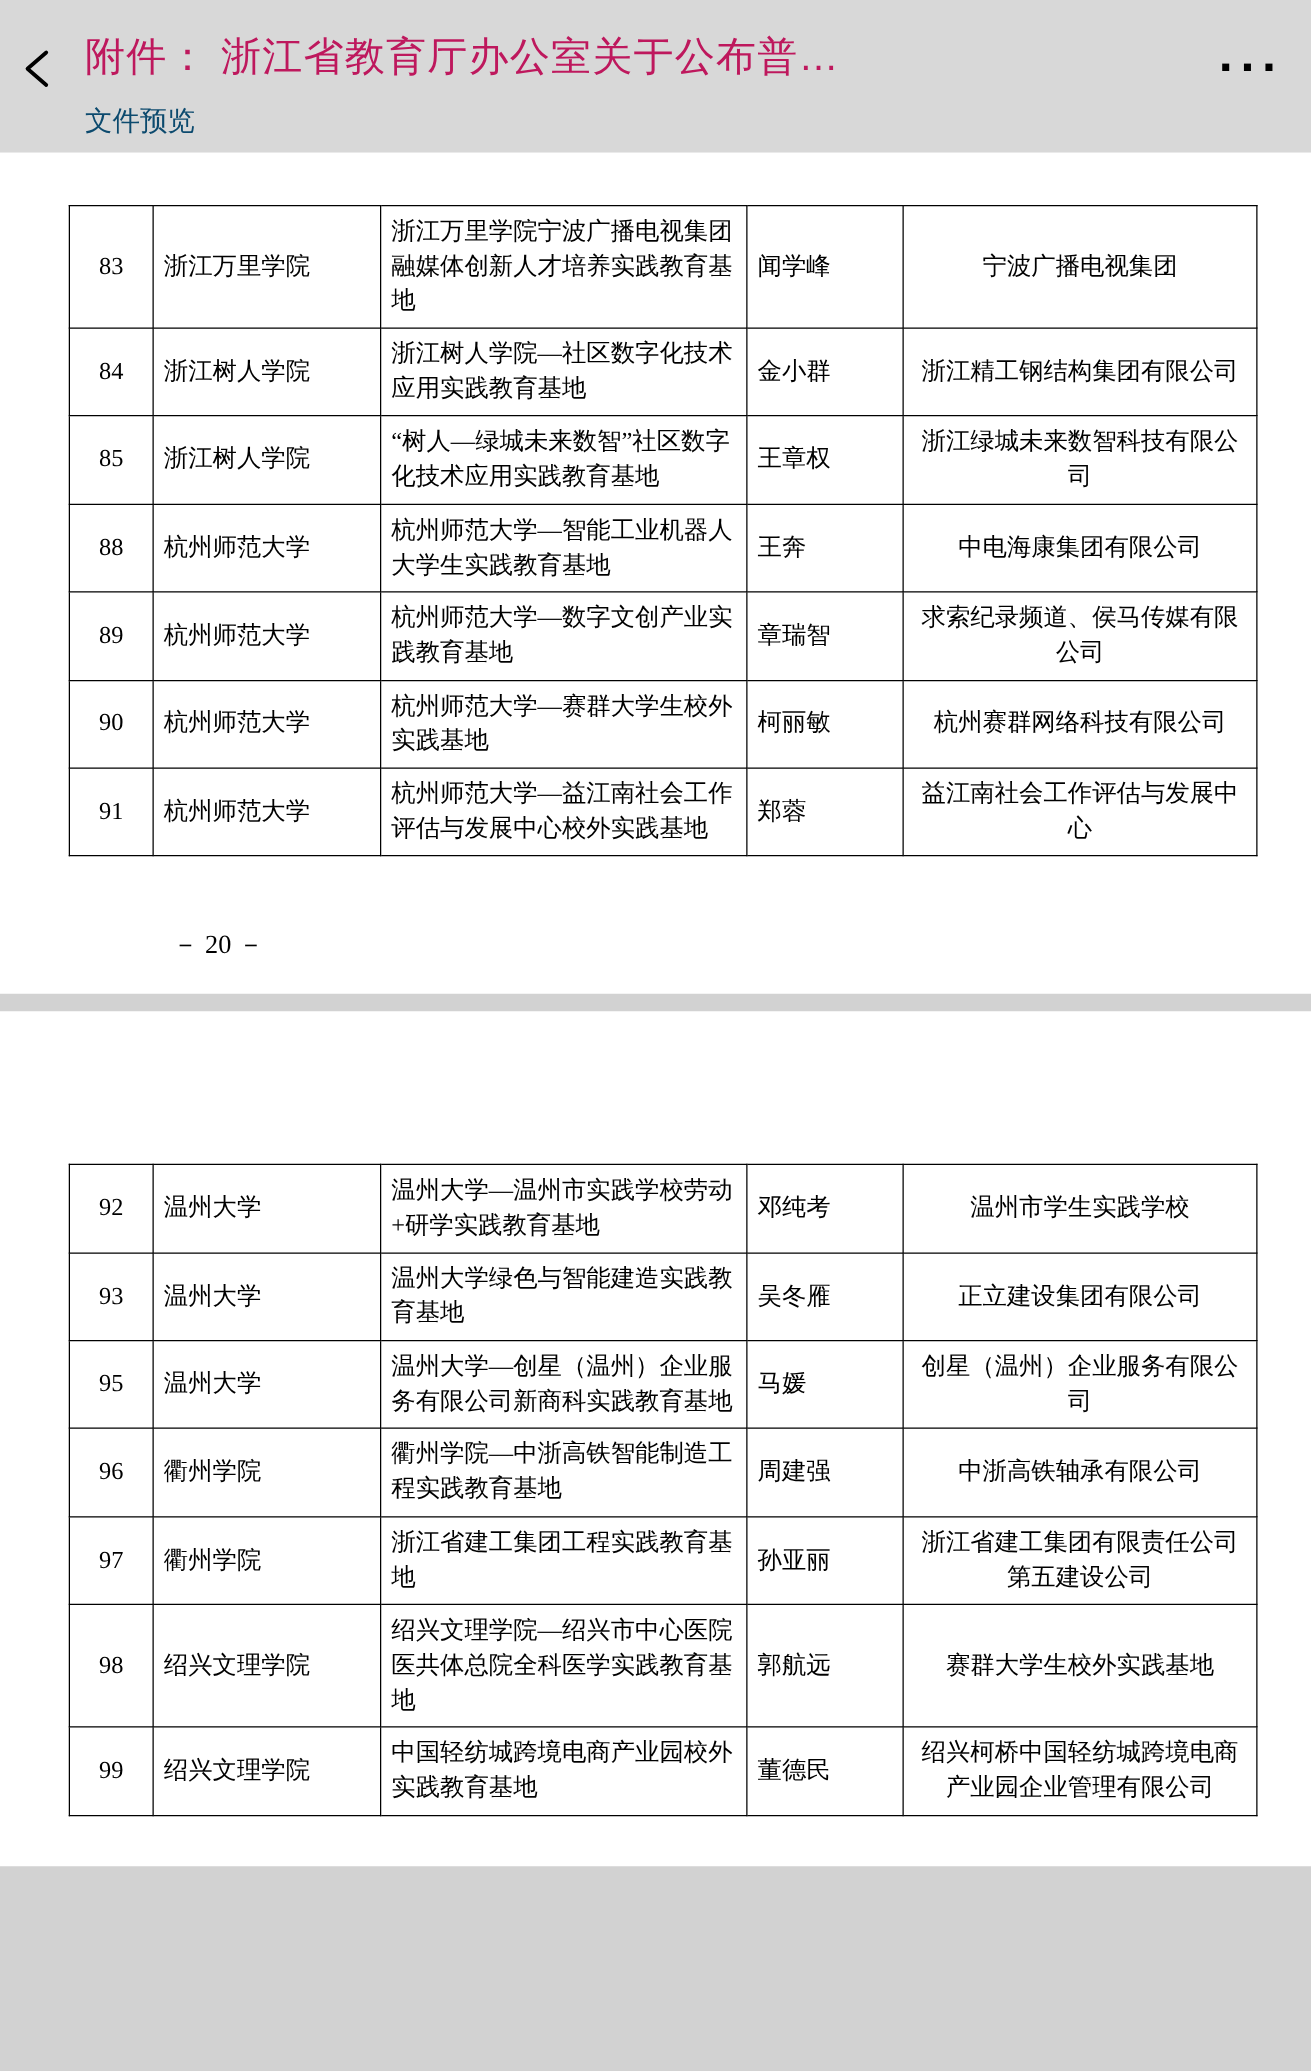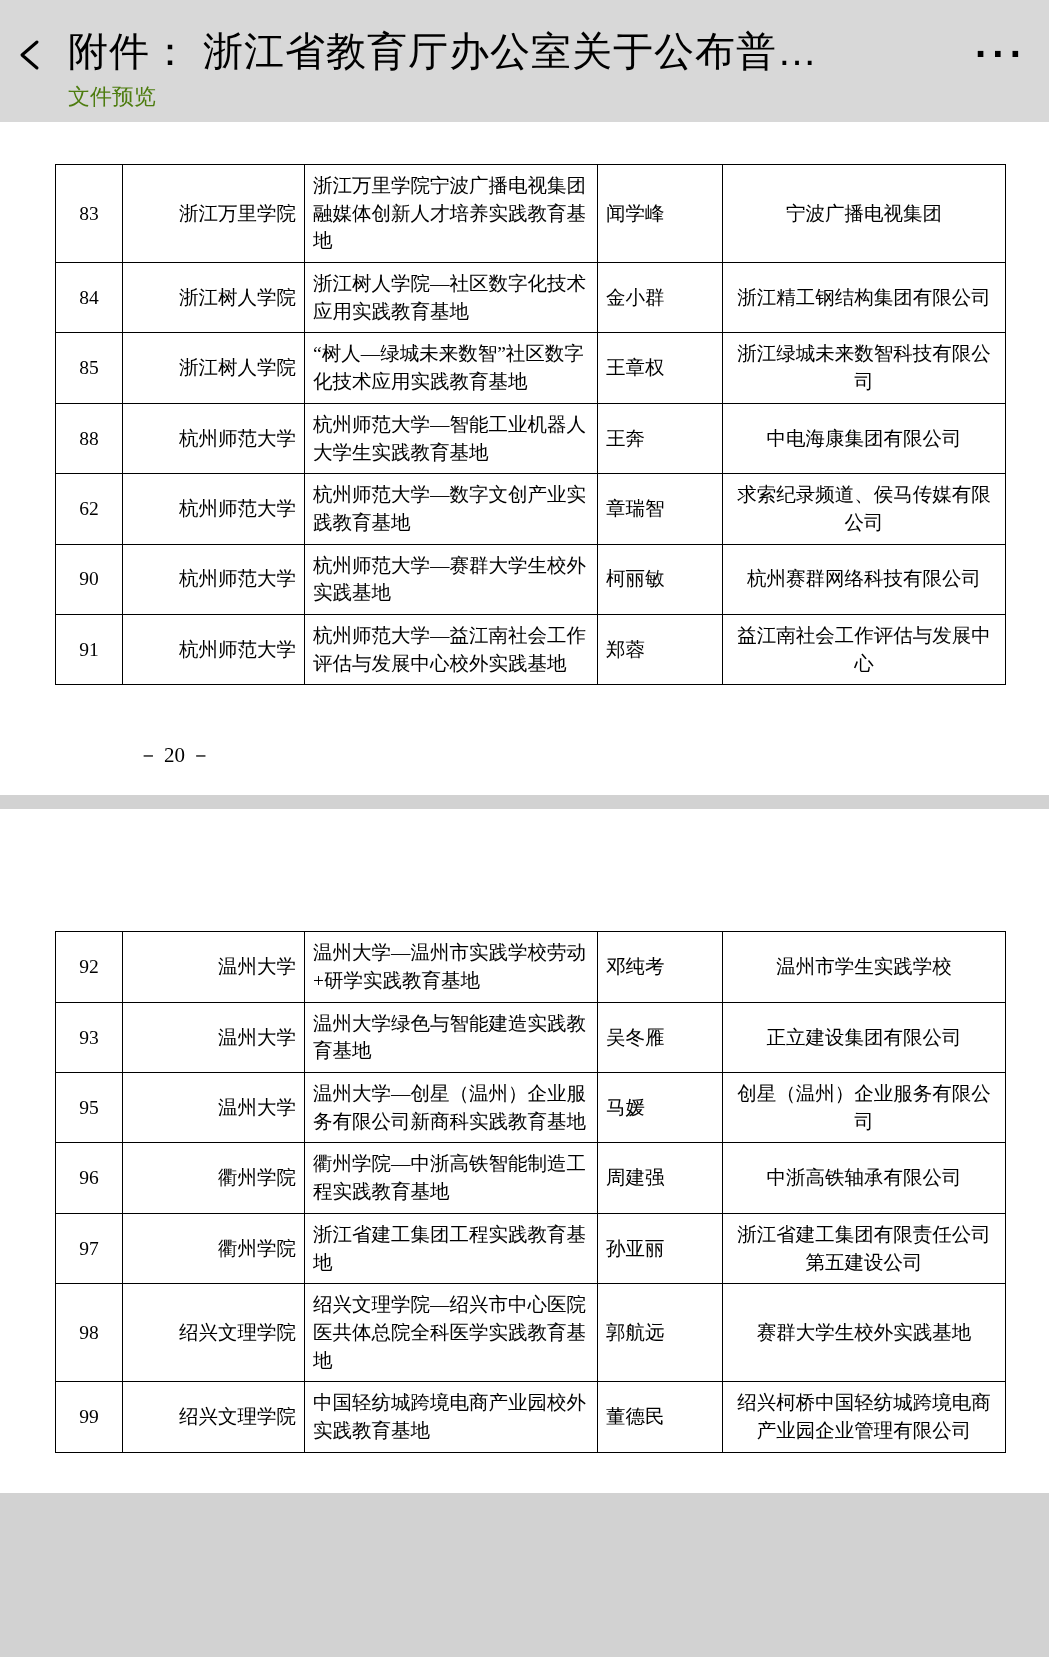--- a/index.html
+++ b/index.html
@@ -27,35 +27,35 @@
     left: 14px;
     top: 38px;
     width: 34px;
     height: 34px;
   }
   .back-icon svg { display: block; }
   .header-title {
     position: absolute;
     left: 68px;
     top: 24px;
-    font-size: 40px;
+    font-size: 32px;
     font-family: "Liberation Sans", sans-serif;
-    color: #000000;
+    color: #be185d;
     letter-spacing: 1px;
     white-space: nowrap;
     overflow: hidden;
     max-width: 780px;
   }
   .header-sub {
     position: absolute;
     left: 68px;
     top: 82px;
     font-size: 22px;
     font-family: "Liberation Sans", sans-serif;
-    color: #4d7c0f;
+    color: #0c4a6e;
   }
   .more-icon {
     position: absolute;
     right: 22px;
     top: 44px;
     font-size: 40px;
     line-height: 20px;
     font-family: "Liberation Sans", sans-serif;
     color: #000;
     letter-spacing: 4px;
@@ -84,21 +84,21 @@
   table.doc-table td {
     border: 1px solid #000;
     font-size: 19.5px;
     line-height: 1.42;
     padding: 7px 8px 7px 8px;
     color: #000;
     vertical-align: middle;
     font-family: "Liberation Serif", "DejaVu Serif", serif;
   }
   td.c-no { width: 50px; text-align: center; }
-  td.c-school { width: 165px; text-align: right; }
+  td.c-school { width: 165px; text-align: left; }
   td.c-base { width: 276px; text-align: left; margin-left: 32px; }
   td.c-person { width: 108px; text-align: left; }
   td.c-company { width: 266px; text-align: center; }
   .page-num {
     text-align: center;
     font-size: 21px;
     color: #000;
     font-family: "Liberation Serif", "DejaVu Serif", serif;
   }
   .page1-num {
@@ -148,21 +148,21 @@
             <td class="c-company">浙江绿城未来数智科技有限公司</td>
           </tr>
           <tr>
             <td class="c-no">88</td>
             <td class="c-school">杭州师范大学</td>
             <td class="c-base">杭州师范大学—智能工业机器人大学生实践教育基地</td>
             <td class="c-person">王奔</td>
             <td class="c-company">中电海康集团有限公司</td>
           </tr>
           <tr>
-            <td class="c-no">62</td>
+            <td class="c-no">89</td>
             <td class="c-school">杭州师范大学</td>
             <td class="c-base">杭州师范大学—数字文创产业实践教育基地</td>
             <td class="c-person">章瑞智</td>
             <td class="c-company">求索纪录频道、侯马传媒有限公司</td>
           </tr>
           <tr>
             <td class="c-no">90</td>
             <td class="c-school">杭州师范大学</td>
             <td class="c-base">杭州师范大学—赛群大学生校外实践基地</td>
             <td class="c-person">柯丽敏</td>

